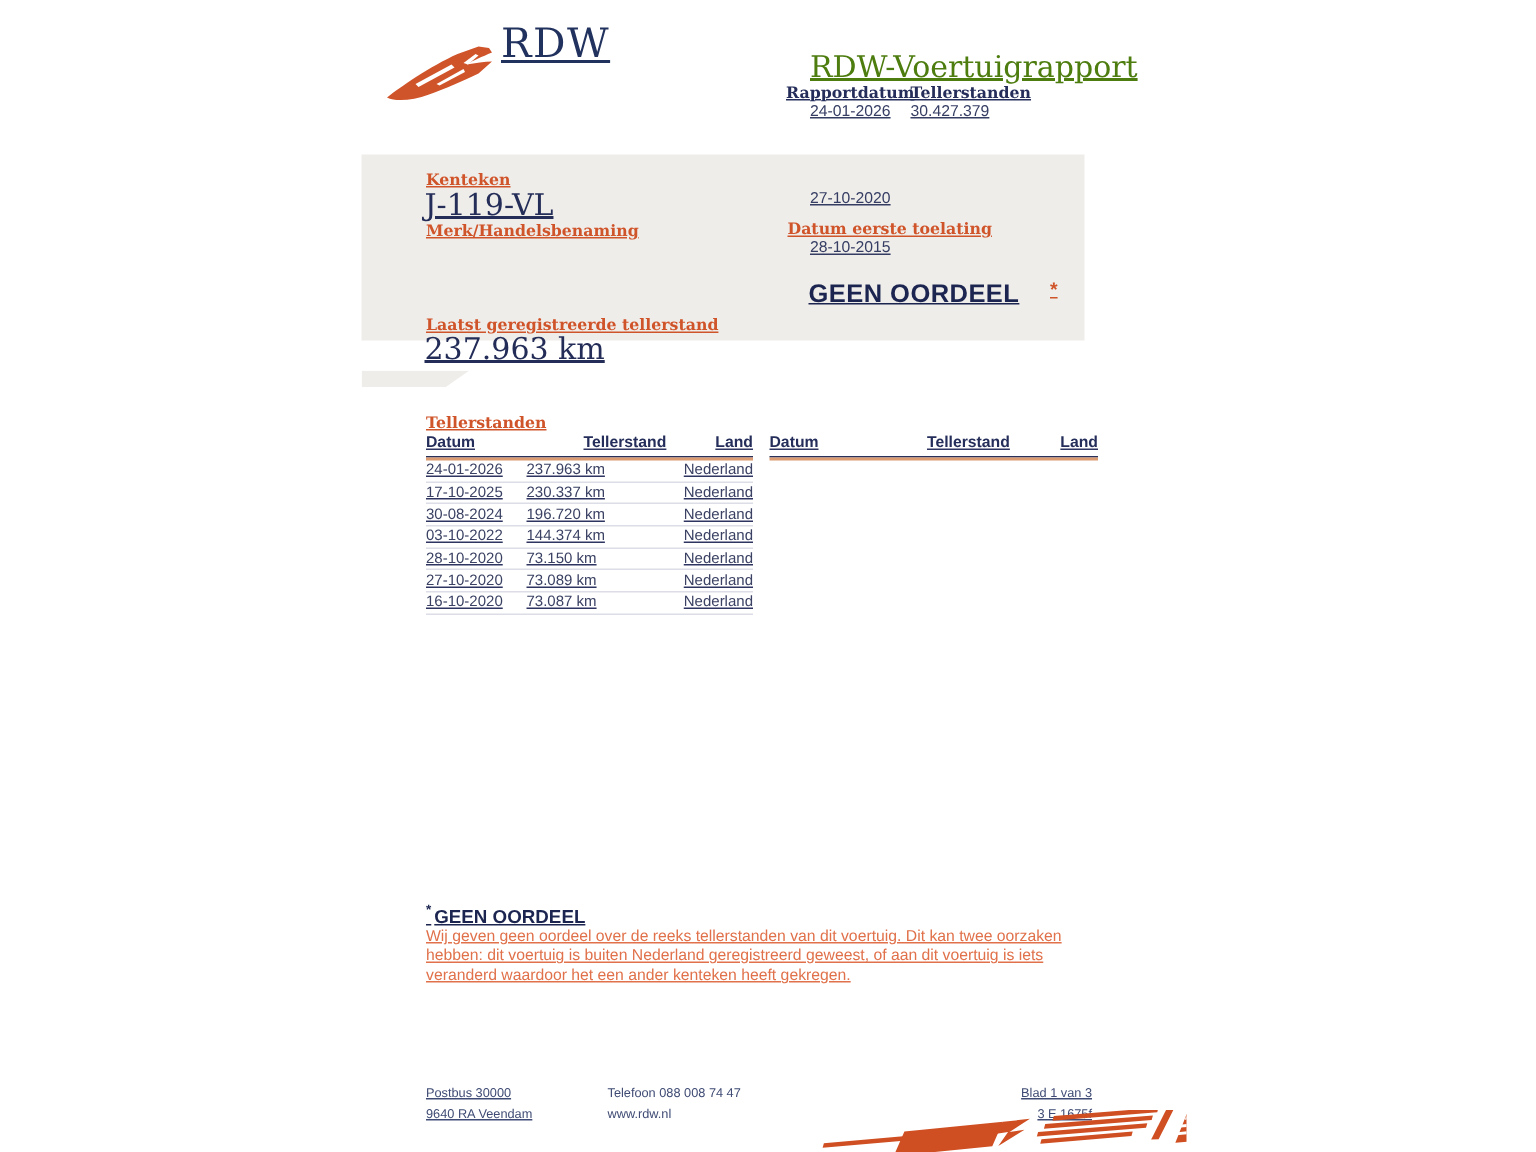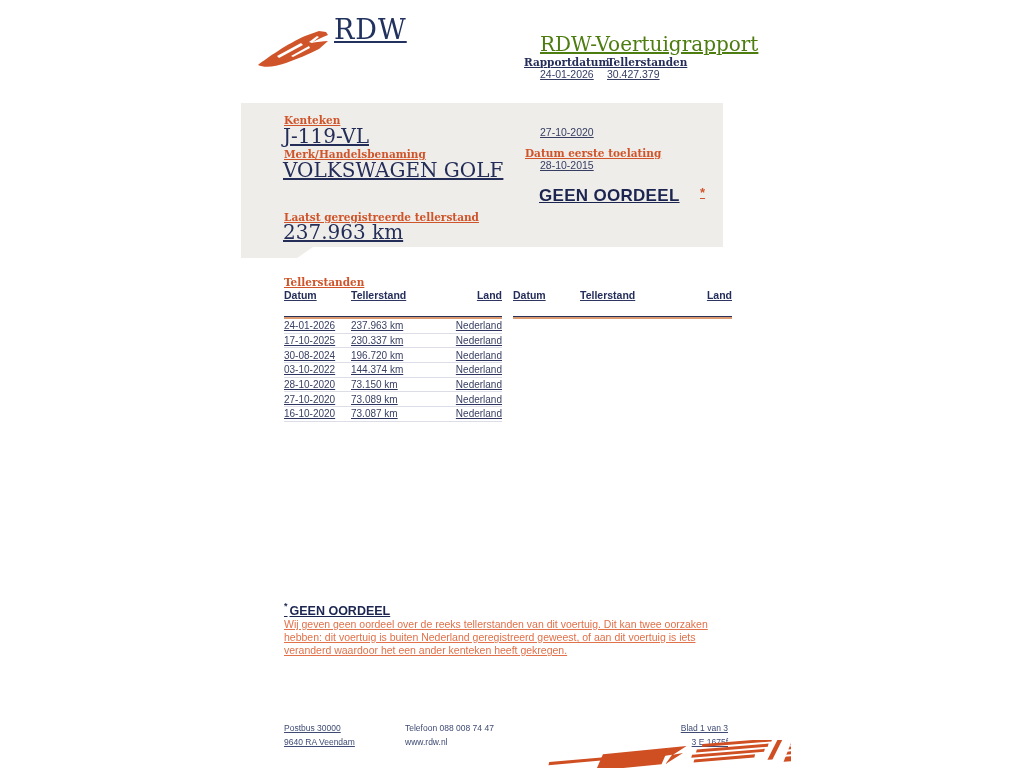--- a/index.html
+++ b/index.html
@@ -25,21 +25,21 @@
     font-size:20px; color:#4d7c0f;margin-top:12px;
   }
   .meta-label {
     font-family:"DejaVu Serif", serif;
     font-weight:bold; font-size:10.5px; color:#252e5a;
   }
   .meta-value { font-size:10.5px; color:#353d63; }
 
   
   .summary-box {
-    left:241px; top:103px; width:482px; height:144px;
+    left:241px; top:103px; width:482px; height:124px;
     background:#efedea;
   }
   .summary-box::after {           
     content:""; position:absolute; left:0; top:144px;
     width:72px; height:11px; background:#efedea;
     clip-path:polygon(0 0, 100% 0, 78% 100%, 0 100%);
   }
   .box-label {
     font-family:"DejaVu Serif", serif;
     font-weight:bold; font-size:10.5px; color:#d0542a;
@@ -57,22 +57,23 @@
   
   .section-title {
     left:284px; top:276px;
     font-family:"DejaVu Serif", serif;
     font-weight:bold; font-size:10.5px; color:#d0542a;
   }
   .odo-table { top:289px; width:218px; }
   .odo-table .thead {
     display:grid; grid-template-columns:50px 60px 1fr;
     font-size:10.5px; font-weight:bold; color:#252e5a;
-    padding-bottom:15px;
+    padding-bottom:3px;
     border-bottom:1px solid #2a3158;
+    gap:38px;
   }
   .odo-table .thead .h2 { padding-left:17px; white-space:nowrap; }
   .odo-table .thead .h3 { text-align:right; }
   .thead-underline { height:2px; background:#db9a6f; }
   .odo-row {
     display:grid; grid-template-columns:67px 43px 1fr;
     font-size:10px; color:#3a4163;
     height:14.7px; align-items:center;
     border-bottom:1px solid #dcdde6;
   }
@@ -115,21 +116,20 @@
 <div class="abs meta-label" style="left:524px; top:56px;">Rapportdatum</div>
 <div class="abs meta-label" style="left:607px; top:56px;">Tellerstanden</div>
 <div class="abs meta-value" style="left:540px; top:68px;">24-01-2026</div>
 <div class="abs meta-value" style="left:607px; top:68px;">30.427.379</div>
 
 <div class="abs summary-box">
   <div class="abs box-label" style="left:43px; top:11px;">Kenteken</div>
   <div class="abs box-value-big" style="left:42px; top:21px;">J-119-VL</div>
 
   <div class="abs box-label" style="left:43px; top:45px;">Merk/Handelsbenaming</div>
-  <div class="abs box-value-big" style="left:42px; top:55px;">VOLKSWAGEN GOLF</div>
 
   <div class="abs box-label" style="left:43px; top:108px;">Laatst geregistreerde tellerstand</div>
   <div class="abs box-value-big" style="left:42px; top:117px;">237.963 km</div>
 
   <div class="abs box-value-small" style="left:299px; top:23px;">27-10-2020</div>
 
   <div class="abs box-label" style="left:284px; top:44px;">Datum eerste toelating</div>
   <div class="abs box-value-small" style="left:299px; top:56px;">28-10-2015</div>
 
   <div class="abs verdict" style="left:298px; top:83px;">GEEN OORDEEL</div>

